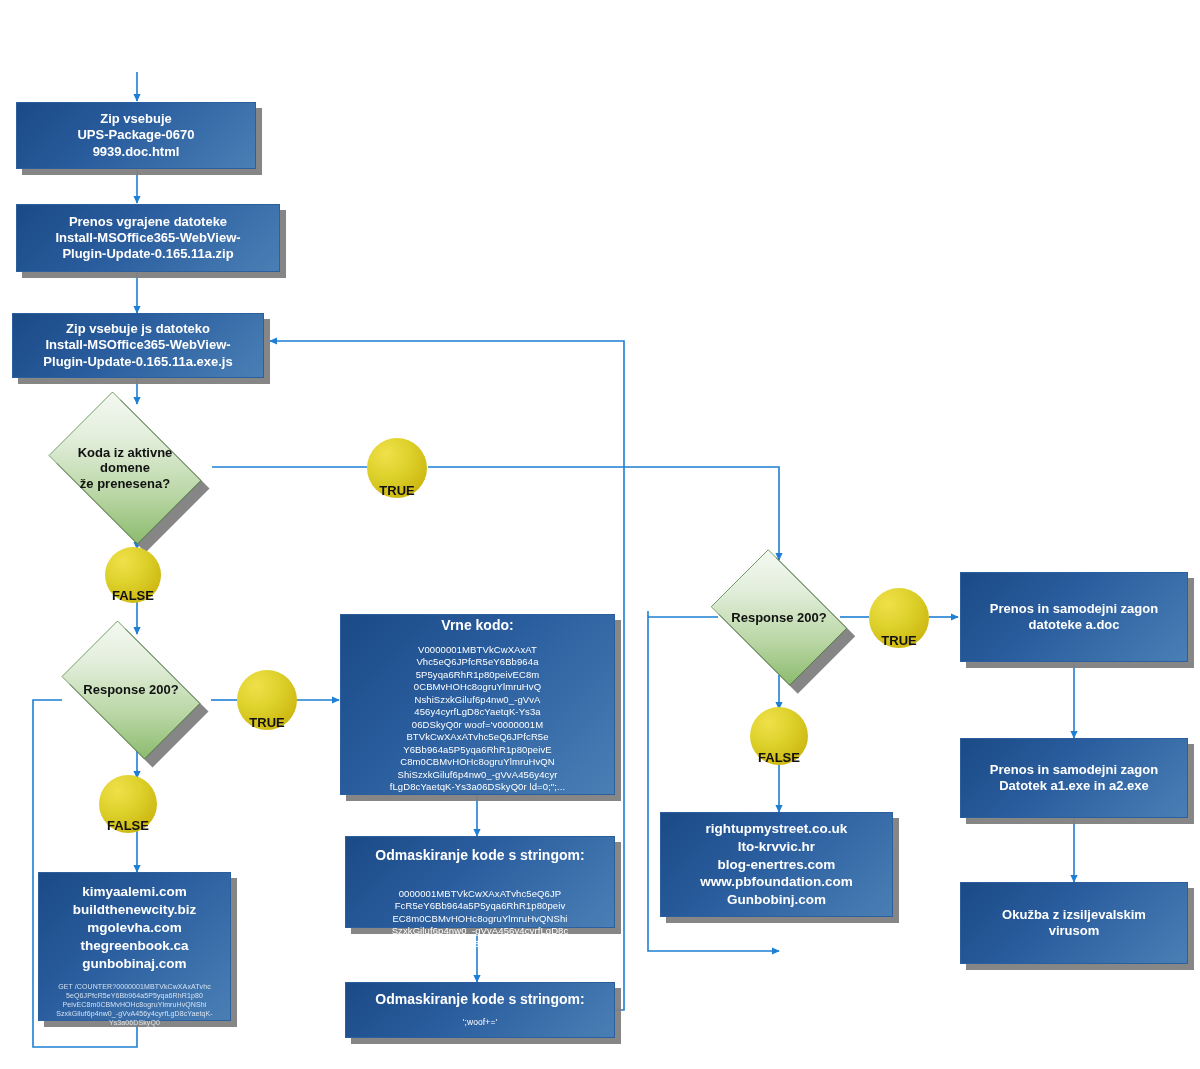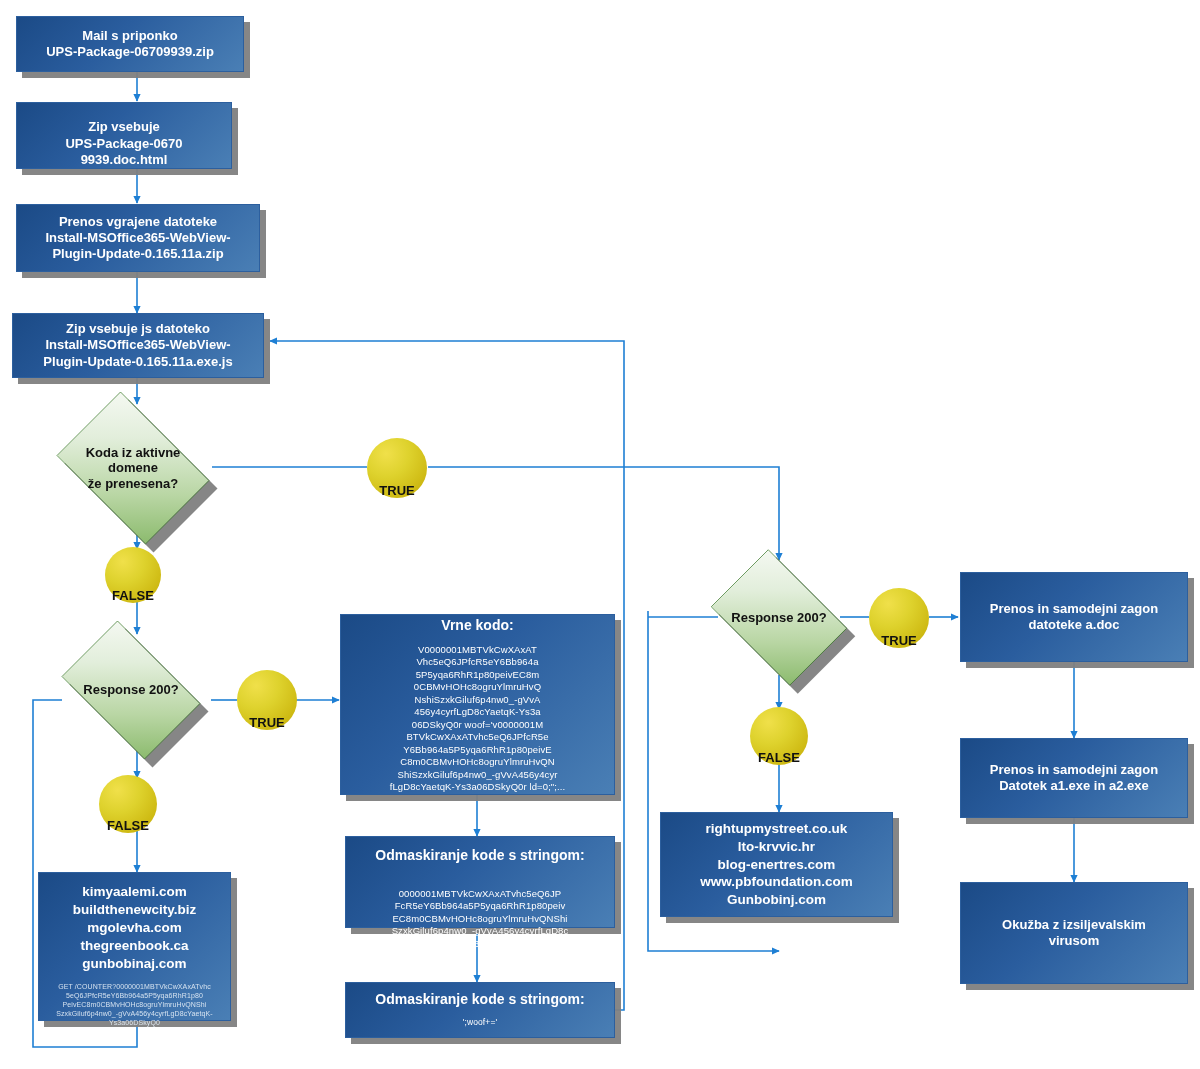--- a/index.html
+++ b/index.html
@@ -176,44 +176,40 @@
       <path d="M779,761 L779,812" marker-end="url(#ah)"></path>
 
       <path d="M648,611 L648,951 L779,951" marker-end="url(#ah)"></path>
       <path d="M718,617 L648,617"></path>
 
       <path d="M1074,662 L1074,738" marker-end="url(#ah)"></path>
       <path d="M1074,818 L1074,882" marker-end="url(#ah)"></path>
     </g>
   </svg>
 
-  <div class="node" style="left:16px; top:16px; width:228px; height:56px;">
-    <div class="title">Mail s priponko
-UPS-Package-06709939.zip</div>
-  </div>
-
-  <div class="node" style="left:16px; top:102px; width:216px; height:67px;justify-content:flex-end;">
+
+  <div class="node" style="left:16px; top:102px; width:240px; height:67px;">
     <div class="title">Zip vsebuje
 UPS-Package-0670
 9939.doc.html</div>
   </div>
 
-  <div class="node" style="left:16px; top:204px; width:244px; height:68px;">
+  <div class="node" style="left:16px; top:204px; width:264px; height:68px;">
     <div class="title">Prenos vgrajene datoteke
 Install-MSOffice365-WebView-
 Plugin-Update-0.165.11a.zip</div>
   </div>
 
   <div class="node" style="left:12px; top:313px; width:252px; height:65px;">
     <div class="title">Zip vsebuje js datoteko
 Install-MSOffice365-WebView-
 Plugin-Update-0.165.11a.exe.js</div>
   </div>
 
-  <div class="diamond" style="left:44px; top:404px; width:178px; height:128px;">
+  <div class="diamond" style="left:36px; top:404px; width:178px; height:128px;">
     <div class="shadow"></div>
     <div class="shape"></div>
     <div class="dlabel">Koda iz aktivne
 domene
 že prenesena?</div>
   </div>
 
   <div class="circle" style="left:105px; top:547px; width:56px; height:56px;">
     <span>FALSE</span>
   </div>
@@ -304,18 +300,18 @@
   <div class="node" style="left:960px; top:572px; width:228px; height:90px;">
     <div class="title">Prenos in samodejni zagon
 datoteke a.doc</div>
   </div>
 
   <div class="node" style="left:960px; top:738px; width:228px; height:80px;">
     <div class="title">Prenos in samodejni zagon
 Datotek a1.exe in a2.exe</div>
   </div>
 
-  <div class="node" style="left:960px; top:882px; width:228px; height:102px;">
+  <div class="node" style="left:960px; top:882px; width:228px; height:82px;">
     <div class="title">Okužba z izsiljevalskim
 virusom</div>
   </div>
 
 </div>
 
 </body></html>

